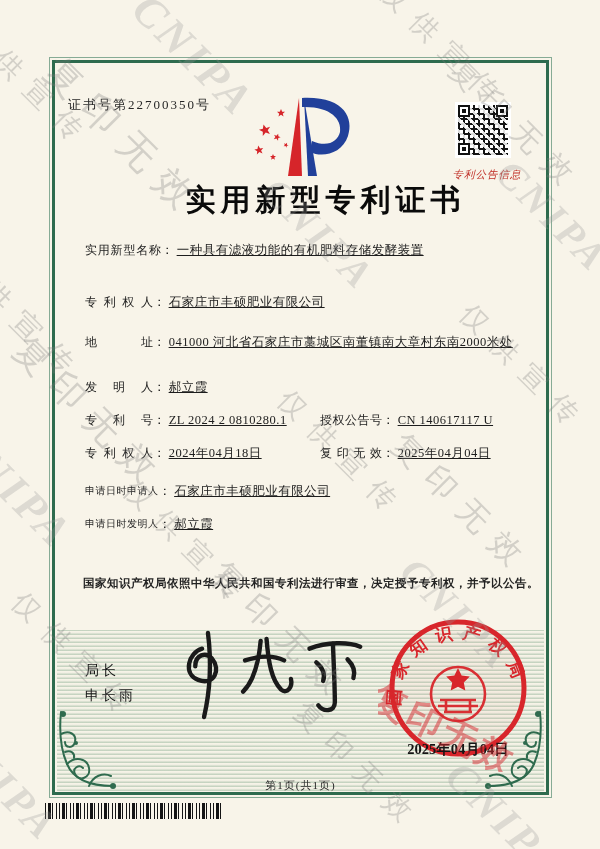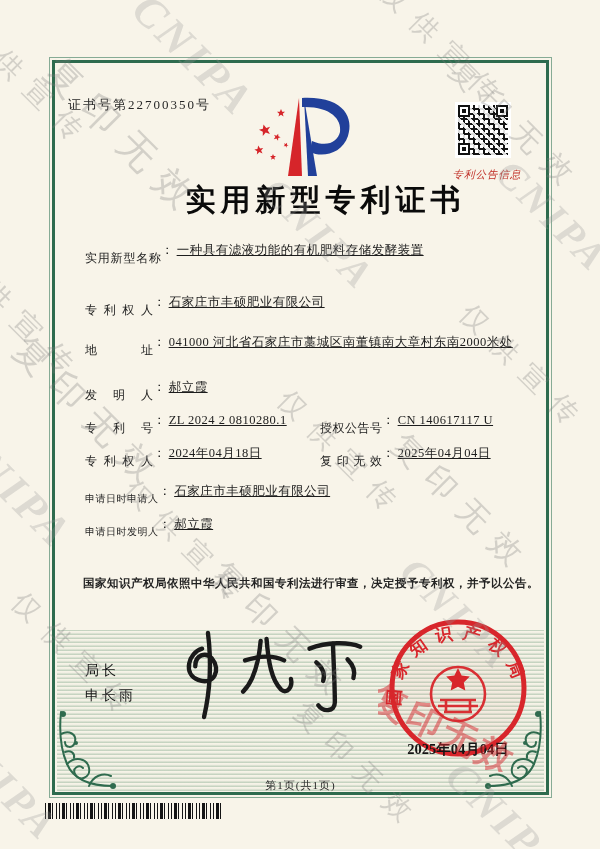--- a/index.html
+++ b/index.html
@@ -42,21 +42,21 @@
   .qf.tl{left:0;top:0;} .qf.tr{right:0;top:0;} .qf.bl{left:0;bottom:0;}
   .qr-caption{left:441px;top:168px;width:92px;text-align:center;font-size:10.5px;
       color:#c03028;letter-spacing:1px;font-style:italic;z-index:3;}
 
   .title{left:52px;top:180px;width:547px;text-align:center;font-size:30px;font-weight:bold;
       letter-spacing:5px;color:#0a0a0a;z-index:3;}
 
   
   .row{left:85px;width:460px;font-size:12.5px;color:#1d1d1d;z-index:3;line-height:20px;}
   .lbl{display:inline-block;width:68px;text-align:justify;text-align-last:justify;
-       vertical-align:top;font-size:12px;margin-top:8px;}
+       vertical-align:top;font-size:12px;}
   .lbl.auto{width:auto;text-align-last:auto;font-size:10px;letter-spacing:0.5px;}
   .colon{display:inline-block;vertical-align:top;}
   .val{display:inline-block;vertical-align:top;max-width:372px;letter-spacing:0.5px;text-decoration:underline;}
   .val-addr{max-width:345px;}
   .col2{position:absolute;left:235px;top:0;white-space:nowrap;}
 
   
   .statement{left:60px;top:572px;width:482px;font-size:11.5px;line-height:22px;
       color:#222;z-index:3;letter-spacing:0.5px;}
   .statement .l1{text-indent:2em;font-weight:bold;}

